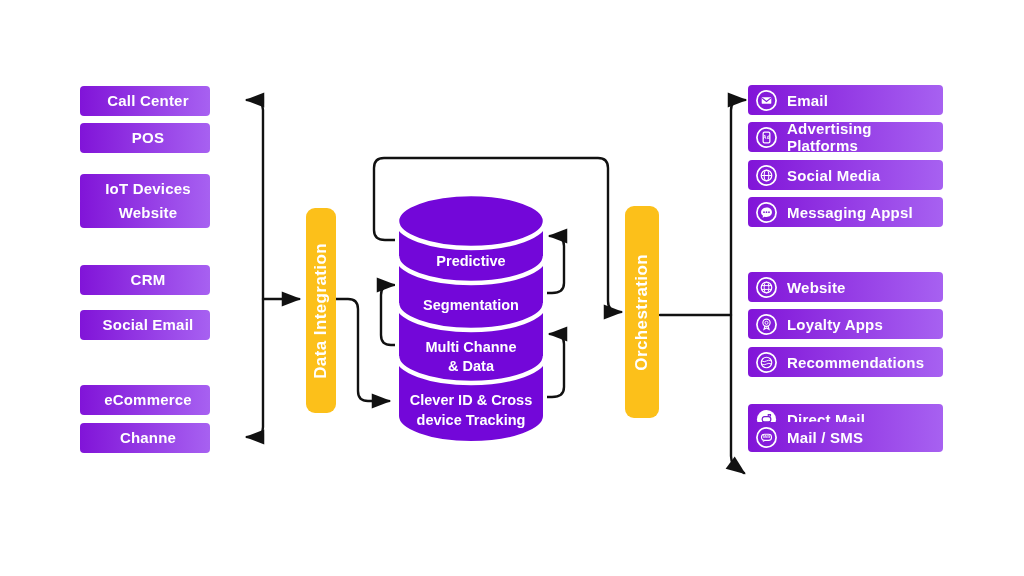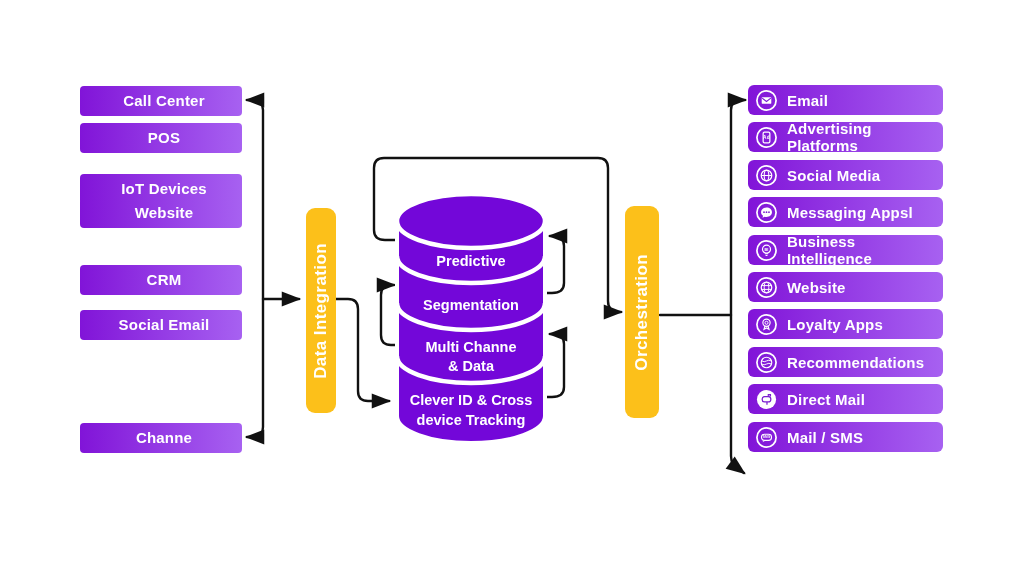--- a/index.html
+++ b/index.html
@@ -7,22 +7,22 @@
     position:relative;width:1024px;height:576px;background:#ffffff;overflow:hidden;
     font-family:"Liberation Sans",sans-serif;
   }
   
   .node{
     position:absolute;height:30px;border-radius:4px;
     background:linear-gradient(90deg,#8114d8 0%,#a761f1 100%);
     color:#fff;font-size:15px;font-weight:700;letter-spacing:.2px;
     box-sizing:border-box;
   }
-  .src{left:80px;width:162px;text-align:center;line-height:30px;padding-left:6px;}
-  .dst{left:748px;width:195px;display:flex;align-items:center;gap:9px;padding-left:7px;border-radius:6px;}
+  .src{left:80px;width:130px;text-align:center;line-height:30px;padding-left:6px;}
+  .dst{left:748px;width:195px;display:flex;align-items:center;gap:9px;padding-left:7px;}
   .dst .ic{flex:0 0 auto;display:block;}
   
   .ybar{
     position:absolute;background:#fcc01a;border-radius:9px;
     display:flex;align-items:center;justify-content:center;
   }
   .ybar .vtext{
     writing-mode:vertical-rl;transform:rotate(180deg);
     color:#fff;font-size:17px;font-weight:700;letter-spacing:.4px;white-space:nowrap;
   }
@@ -69,20 +69,21 @@
       <text class="cyl-label" x="471" y="425">device Tracking</text>
     </g>
   </svg>
 
   <div class="node src" style="top:86px">Call Center</div>
   <div class="node src" style="top:123px">POS</div>
   <div class="node src" style="top:174px">IoT Devices</div>
   <div class="node src" style="top:198px">Website</div>
   <div class="node src" style="top:265px">CRM</div>
   <div class="node src" style="top:310px">Social Email</div>
+  <div class="node src" style="top:385px">eCommerce</div>
   <div class="node src" style="top:423px">Channe</div>
 
   <div class="ybar" style="left:306px;top:208px;width:30px;height:205px">
     <span class="vtext">Data Integration</span>
   </div>
   <div class="ybar" style="left:625px;top:206px;width:34px;height:212px">
     <span class="vtext">Orchestration</span>
   </div>
 
   <div class="node dst" style="top:85px">
@@ -117,29 +118,20 @@
   <div class="node dst" style="top:160px">
     <svg class="ic" width="23" height="23" viewBox="0 0 24 24">
       <circle cx="12" cy="12" r="10" stroke="#fff" stroke-width="1.8" fill="none"></circle>
       <circle cx="12" cy="12" r="5.5" stroke="#fff" stroke-width="1.3" fill="none"></circle>
       <ellipse cx="12" cy="12" rx="2.4" ry="5.5" stroke="#fff" stroke-width="1.1" fill="none"></ellipse>
       <line x1="6.6" y1="12" x2="17.4" y2="12" stroke="#fff" stroke-width="1.1"></line>
     </svg>
     <span>Social Media</span>
   </div>
 
-  <div class="node dst" style="top:235px">
-    <svg class="ic" width="23" height="23" viewBox="0 0 24 24">
-      <circle cx="12" cy="12" r="10" stroke="#fff" stroke-width="1.8" fill="none"></circle>
-      <circle cx="12" cy="10.6" r="4.2" stroke="#fff" stroke-width="1.2" fill="none"></circle>
-      <path d="M10.4 15.4 h3.2 M11 17.2 h2" stroke="#fff" stroke-width="1.2" fill="none"></path>
-      <text class="icon-letter" x="12" y="12.2" font-size="4">BI</text>
-    </svg>
-    <span>Business Intelligence</span>
-  </div>
 
   <div class="node dst" style="top:272px">
     <svg class="ic" width="23" height="23" viewBox="0 0 24 24">
       <circle cx="12" cy="12" r="10" stroke="#fff" stroke-width="1.8" fill="none"></circle>
       <circle cx="12" cy="12" r="5.5" stroke="#fff" stroke-width="1.3" fill="none"></circle>
       <ellipse cx="12" cy="12" rx="2.4" ry="5.5" stroke="#fff" stroke-width="1" fill="none"></ellipse>
       <line x1="7" y1="10" x2="17" y2="10" stroke="#fff" stroke-width="1"></line>
       <line x1="7" y1="14" x2="17" y2="14" stroke="#fff" stroke-width="1"></line>
     </svg>
     <span>Website</span>
@@ -157,21 +149,21 @@
 
   <div class="node dst" style="top:347px">
     <svg class="ic" width="23" height="23" viewBox="0 0 24 24">
       <circle cx="12" cy="12" r="10" stroke="#fff" stroke-width="1.8" fill="none"></circle>
       <circle cx="12" cy="12" r="5.5" stroke="#fff" stroke-width="1.2" fill="none"></circle>
       <path d="M7.2 10.4 q2.4 1.6 4.8 0 t4.8 0 M7 13.6 q2.5 1.6 5 0 t5 0" stroke="#fff" stroke-width="1" fill="none"></path>
     </svg>
     <span>Recommendations</span>
   </div>
 
-  <div class="node dst" style="top:384px">
+  <div class="node dst" style="top:404px">
     <svg class="ic" width="23" height="23" viewBox="0 0 24 24">
       <circle cx="12" cy="12" r="10" fill="#fff"></circle>
       <rect x="7.5" y="9" width="9" height="5.5" rx="2.6" stroke="#7a1fd0" stroke-width="1.3" fill="none"></rect>
       <line x1="12.5" y1="14.5" x2="12.5" y2="17.5" stroke="#7a1fd0" stroke-width="1.3"></line>
       <path d="M13.8 9 V6.8 h2.4 v1.6 h-2.4" stroke="#7a1fd0" stroke-width="1.1" fill="none"></path>
     </svg>
     <span>Direct Mail</span>
   </div>
 
   <div class="node dst" style="top:422px">

